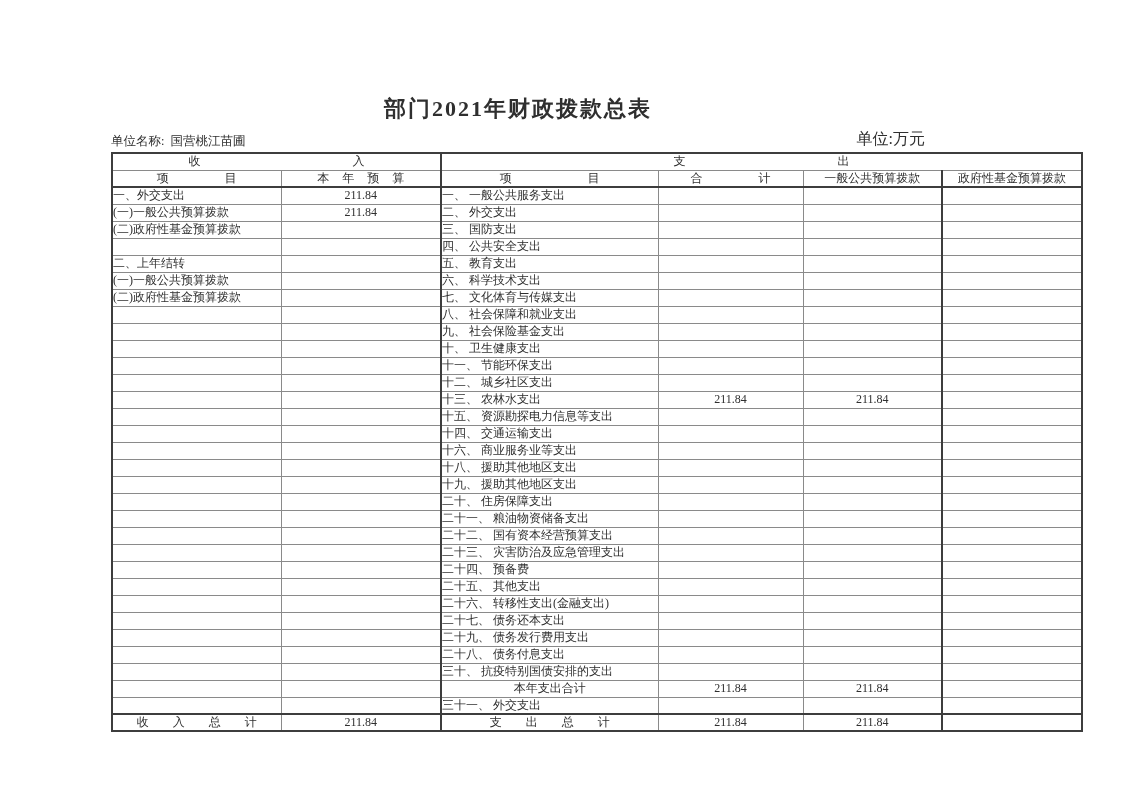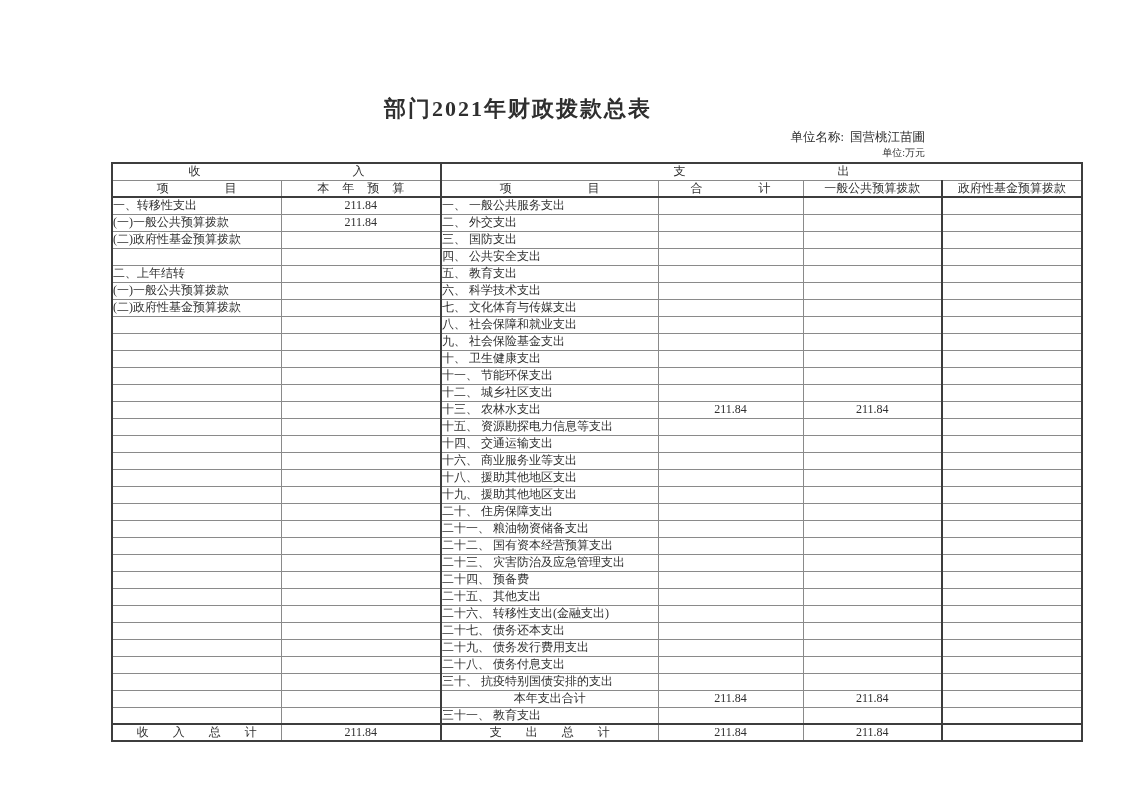--- a/index.html
+++ b/index.html
@@ -23,25 +23,24 @@
     font-weight: bold;
     letter-spacing: 2px;
     white-space: nowrap;
   }
   .meta-row {
     display: flex;
     justify-content: space-between;
     align-items: flex-end;
     margin-top: 5px;
     margin-bottom: 2px;
-    flex-direction: column;
   }
   .unit-name { font-size: 12.5px; }
   .unit-name .lbl { margin-right: 6px; }
-  .unit-note { font-size: 10px; }
+  .unit-note { font-size: 16px; }
   table.budget {
     width: 970px;
     table-layout: fixed;
     border-collapse: collapse;
     border: 2px solid #3d3d3d;
   }
   table.budget th, table.budget td {
     border: 1px solid #8a8a8a;
     height: 17px;
     font-size: 12px;
@@ -131,21 +130,21 @@
               <span>合</span>
               <span>计</span>
             </div>
         </th>
         <th>一般公共预算拨款</th>
         <th class="bl-thick">政府性基金预算拨款</th>
       </tr>
     </thead>
     <tbody id="table-body">
         <tr>
-          <td class="cell-left">一、转移性支出</td>
+          <td class="cell-left">一、外交支出</td>
           <td class="num">211.84</td>
           <td class="cell-left bl-thick">一、 一般公共服务支出</td>
           <td class="num"></td>
           <td class="num"></td>
           <td class="num bl-thick"></td>
         </tr>
         <tr>
           <td class="cell-left">(一)一般公共预算拨款</td>
           <td class="num">211.84</td>
           <td class="cell-left bl-thick">二、 外交支出</td>
@@ -373,21 +372,21 @@
           <td class="cell-left"></td>
           <td class="num"></td>
           <td class="cell-center bl-thick">本年支出合计</td>
           <td class="num">211.84</td>
           <td class="num">211.84</td>
           <td class="num bl-thick"></td>
         </tr>
         <tr>
           <td class="cell-left"></td>
           <td class="num"></td>
-          <td class="cell-left bl-thick">三十一、 教育支出</td>
+          <td class="cell-left bl-thick">三十一、 外交支出</td>
           <td class="num"></td>
           <td class="num"></td>
           <td class="num bl-thick"></td>
         </tr>
         <tr>
           <td class="cell-center bt-thick">
             <div class="spread gap-tt">
               <span>收</span>
               <span>入</span>
               <span>总</span>

